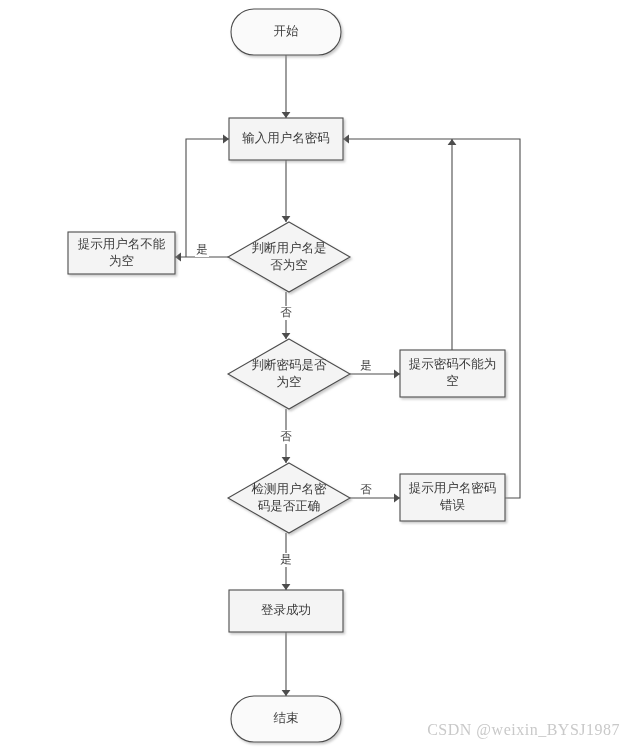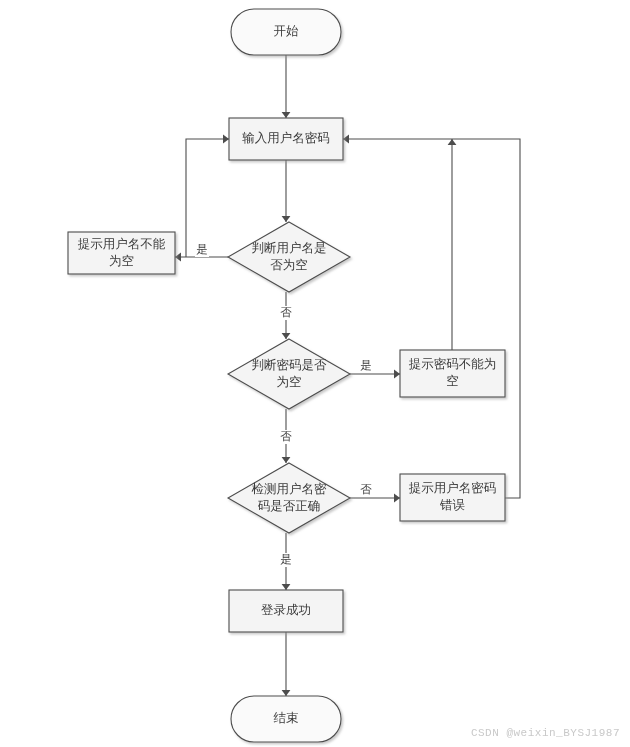--- a/index.html
+++ b/index.html
@@ -64,22 +64,22 @@
     dominant-baseline: middle;
   }
   .edge-label-bg {
     fill: #ffffff;
     stroke: none;
   }
   .watermark {
     position: absolute;
     right: 10px;
     bottom: 8px;
-    font-family: Liberation Mono, monospace;
-    font-size: 11px;
+    font-family: Liberation Serif, serif;
+    font-size: 16px;
     color: #c9c9c9;
     letter-spacing: 0.5px;
     user-select: none;
   }
 </style>
 </head>
 <body>
 
 <div id="flow-root">
   <svg class="flow-canvas" viewBox="0 0 630 747" xmlns="http://www.w3.org/2000/svg">

